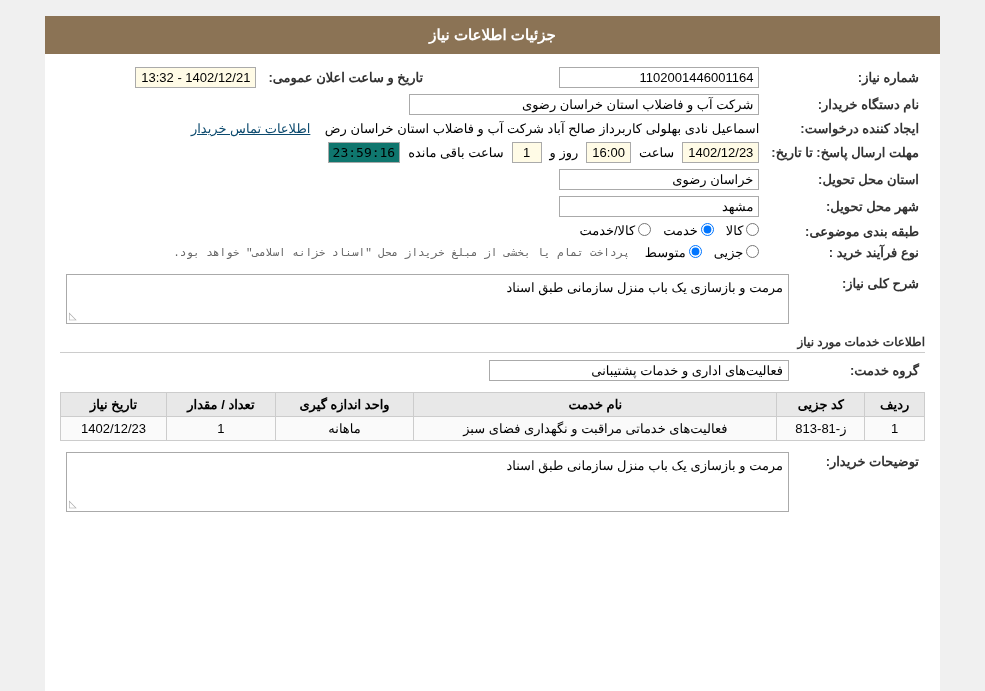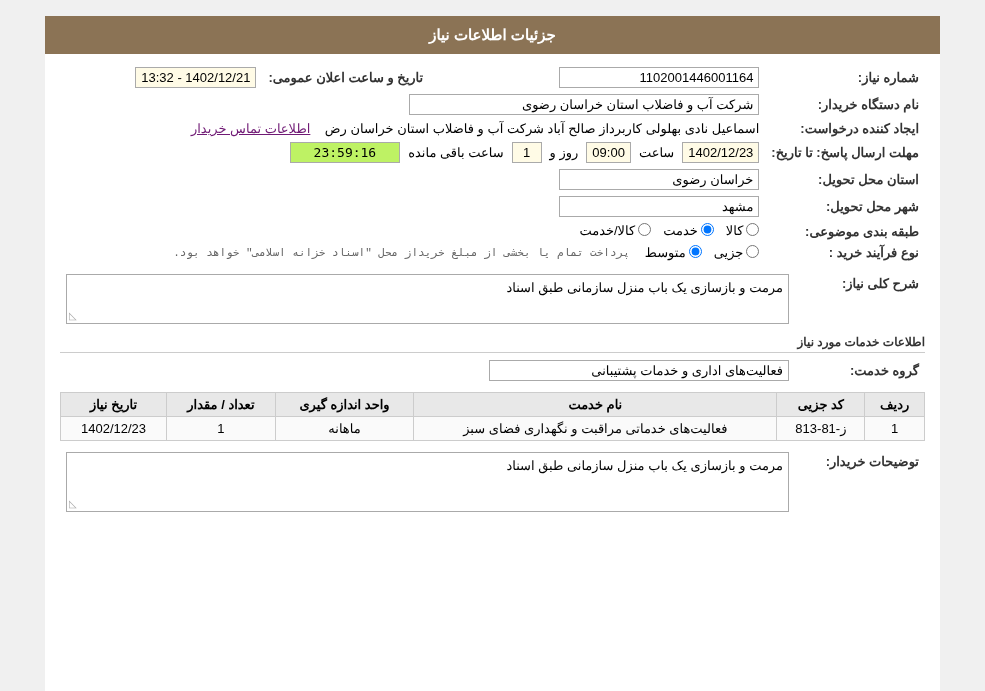--- a/index.html
+++ b/index.html
@@ -93,21 +93,21 @@
       padding: 4px 8px;
       text-align: center;
       font-weight: bold;
     }
     .services-table td {
       border: 1px solid #ccc;
       padding: 4px 8px;
       text-align: center;
     }
     .contact-link {
-      color: #701a75;
+      color: #0c4a6e;
       text-decoration: underline;
       cursor: pointer;
     }
     .radio-group {
       display: inline-flex;
       gap: 12px;
       align-items: center;
     }
     .radio-item {
       display: inline-flex;
@@ -117,22 +117,22 @@
     .inline-row {
       display: flex;
       align-items: center;
       gap: 8px;
     }
     .small-label {
       white-space: nowrap;
     }
     .timer-box {
       border: 1px solid #aaa;
-      background: #bef264;
-      padding: 2px 23px;
+      background: #0f766e;
+      padding: 2px 4px;
       display: inline-block;
       font-family: monospace;
     }
     .button-bar {
       text-align: center;
       margin-top: 15px;
       margin-bottom: 15px;
     }
     .btn {
       padding: 5px 20px;
@@ -199,21 +199,21 @@
           <span class="contact-link">اطلاعات تماس خریدار</span>
         </td>
       </tr>
 
       <tr>
         <td class="label-cell">مهلت ارسال پاسخ: تا تاریخ:</td>
         <td class="value-cell" colspan="3">
           <div class="inline-row">
             <div class="date-box">1402/12/23</div>
             <span class="small-label">ساعت</span>
-            <div class="date-box">09:00</div>
+            <div class="date-box">16:00</div>
             <span class="small-label">روز و</span>
             <div class="date-box" style="min-width:30px; text-align:center;">1</div>
             <span class="small-label">ساعت باقی مانده</span>
             <div class="timer-box">23:59:16</div>
           </div>
         </td>
       </tr>
 
       <tr>
         <td class="label-cell">استان محل تحویل:</td>

